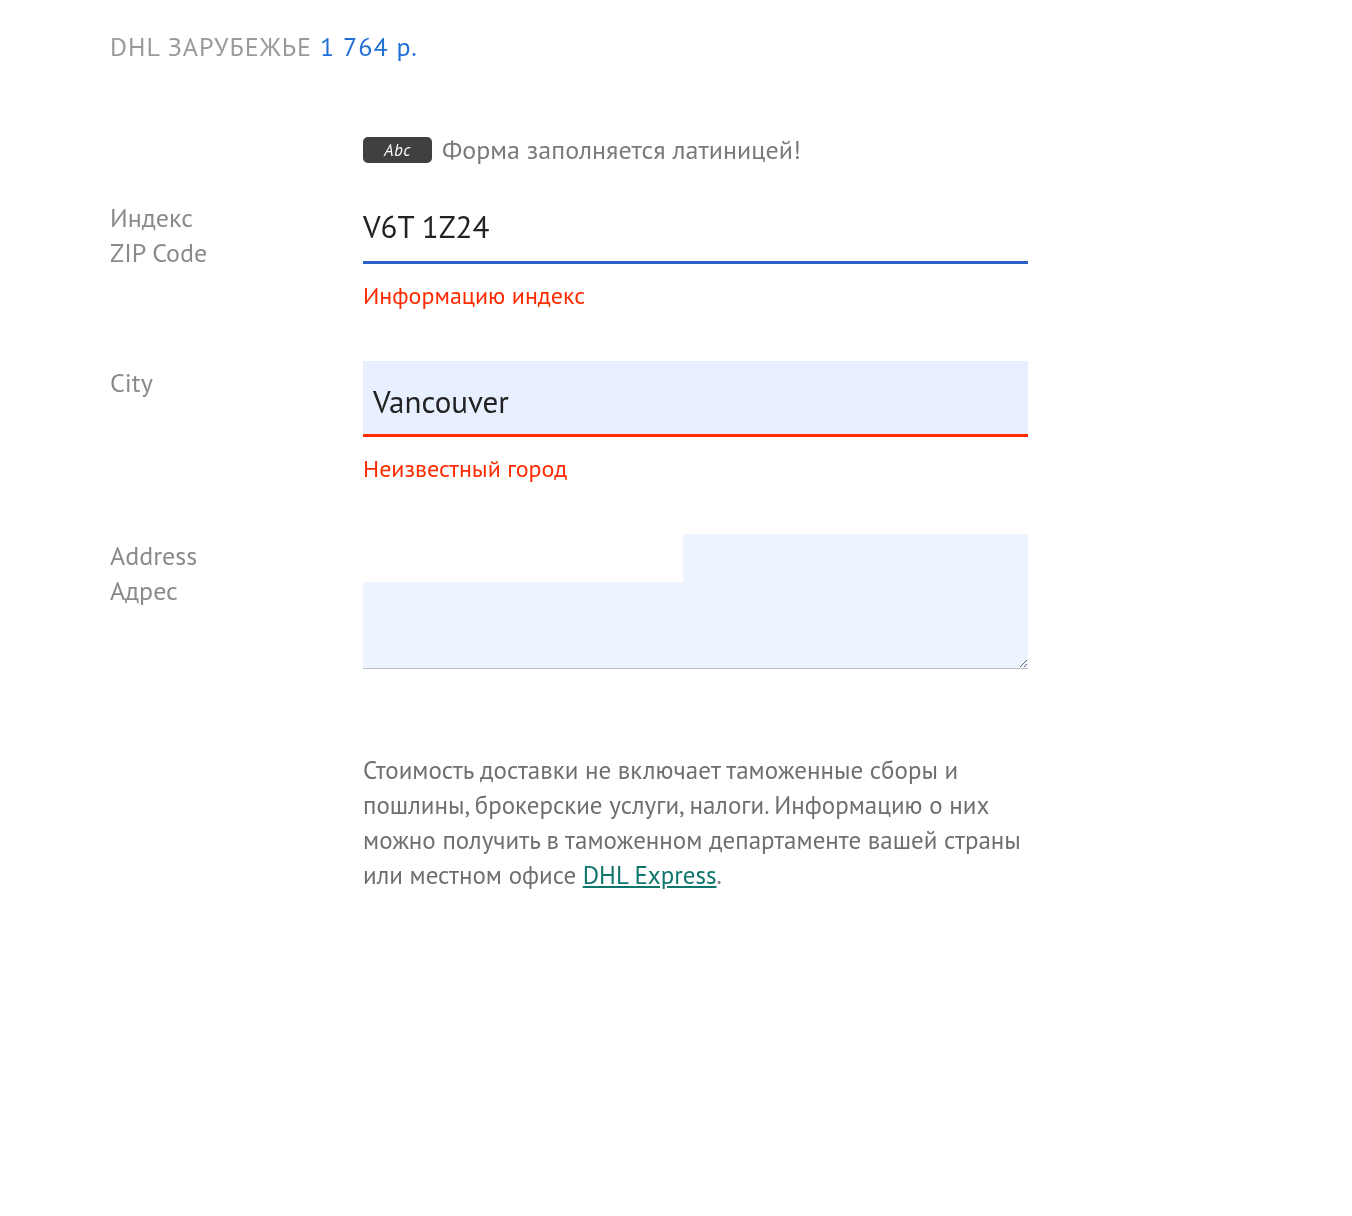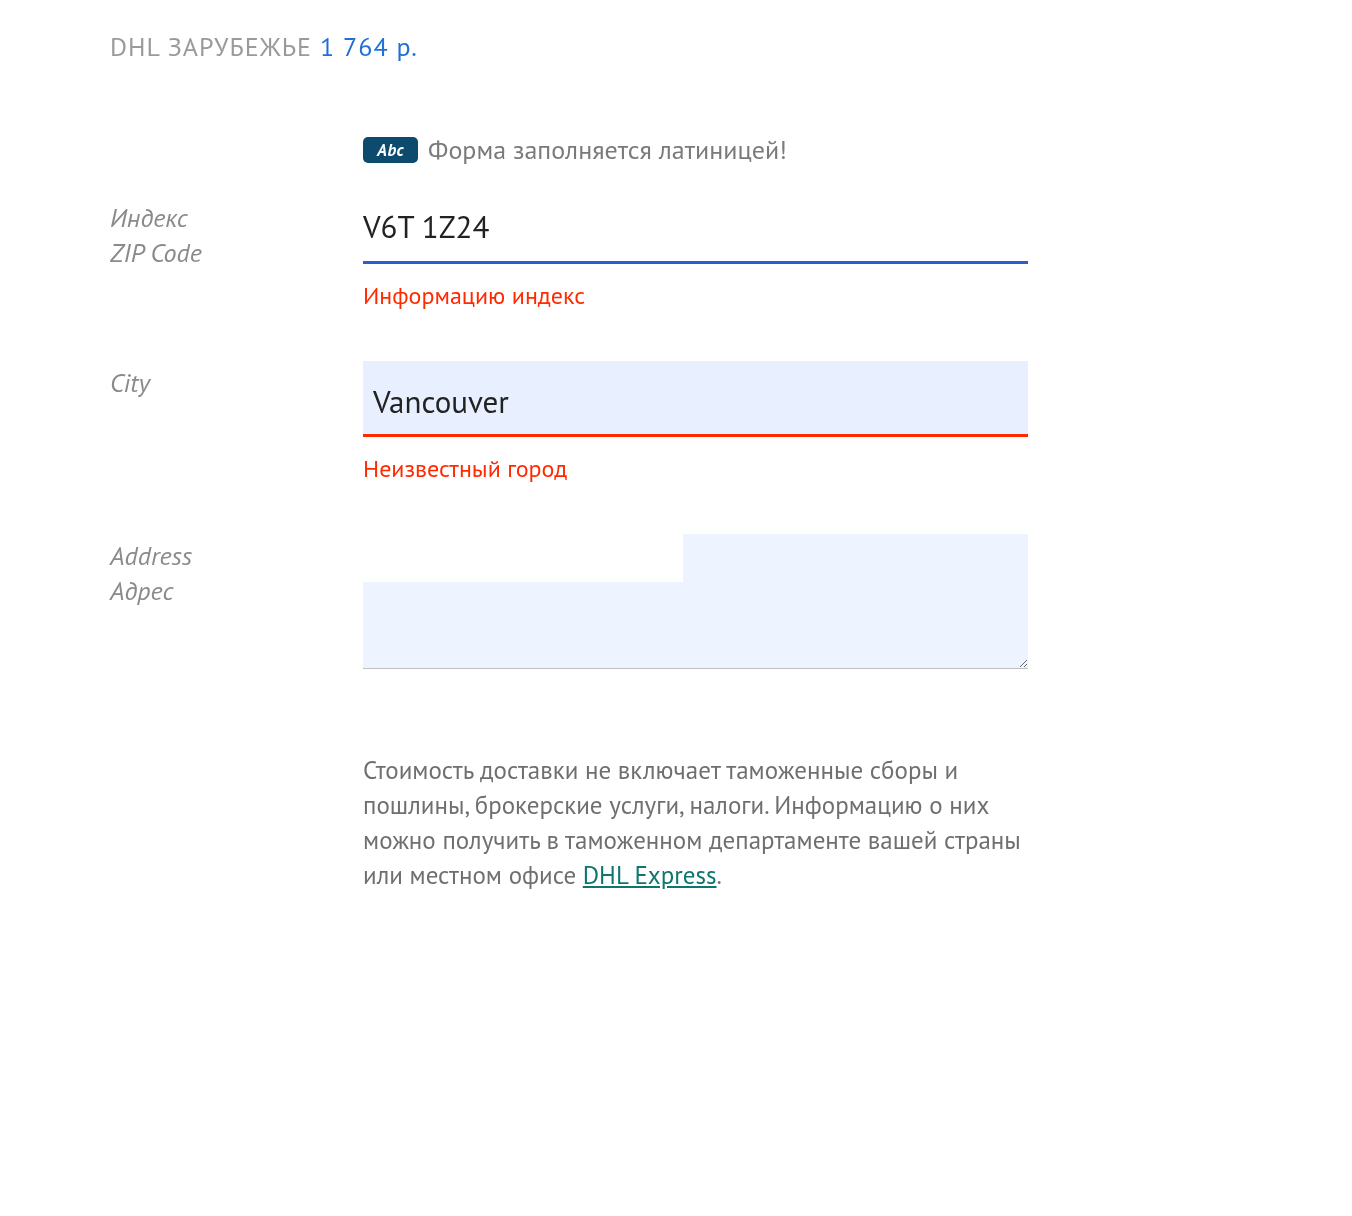--- a/index.html
+++ b/index.html
@@ -40,42 +40,41 @@
   .notice-row .spacer {
     width: 253px;
     flex-shrink: 0;
   }
   .notice-content {
     display: flex;
     align-items: center;
     gap: 10px;
   }
   .abc-badge {
-    background: #0c4a6e;
+    background: #404040;
     color: #fff;
-    font-weight: 700;
+    font-weight: 400;
     font-size: 17px;
-    padding: 2px 14px;
+    padding: 2px 21px;
     border-radius: 5px;
     font-style: italic;
     letter-spacing: 0.5px;
   }
   .notice-text {
     color: #7a7a7a;
     font-size: 26px;
   }
   .form-row {
     display: flex;
     margin-bottom: 50px;
   }
   .label-col {
     width: 253px;
     flex-shrink: 0;
     padding-top: 4px;
-    font-style: italic;
   }
   .label-col .label-line {
     color: #8a8a8a;
     font-size: 26px;
     line-height: 1.35;
   }
   .input-col {
     flex: 1;
     max-width: 665px;
   }

